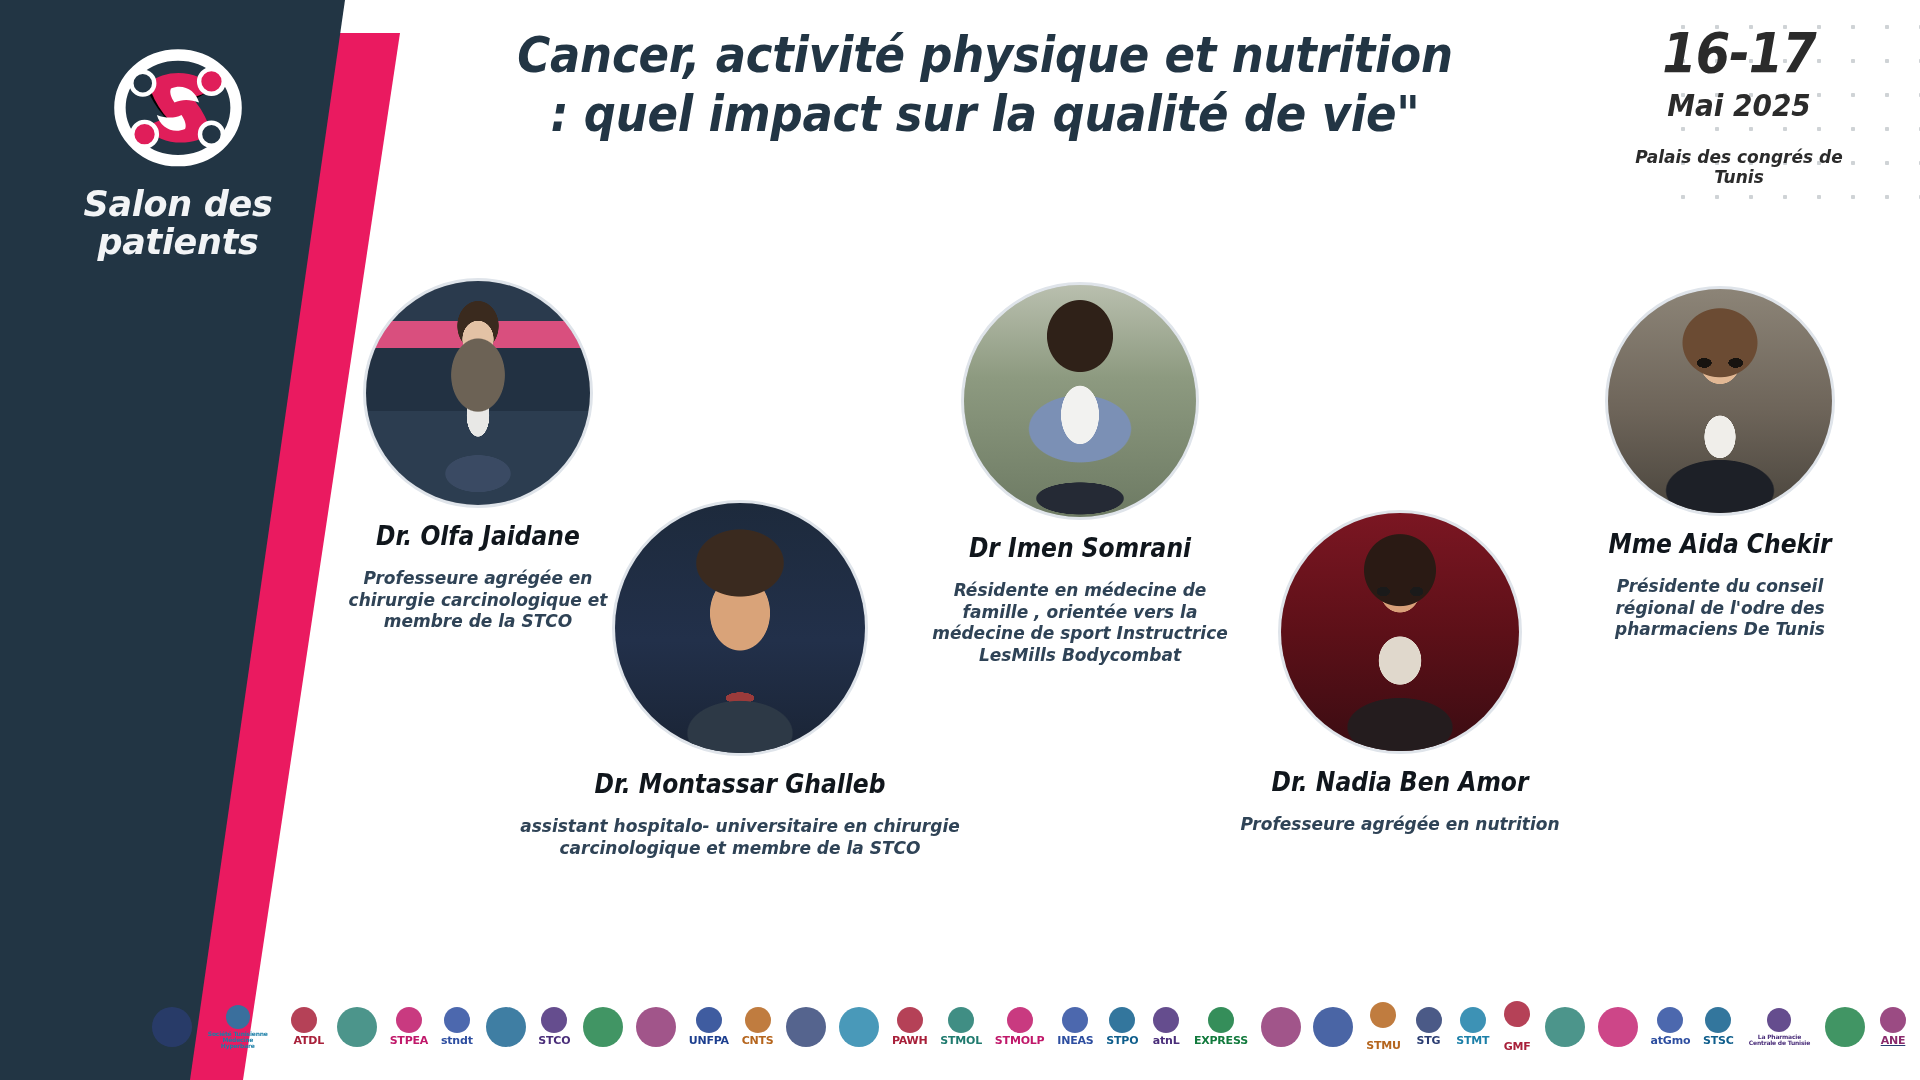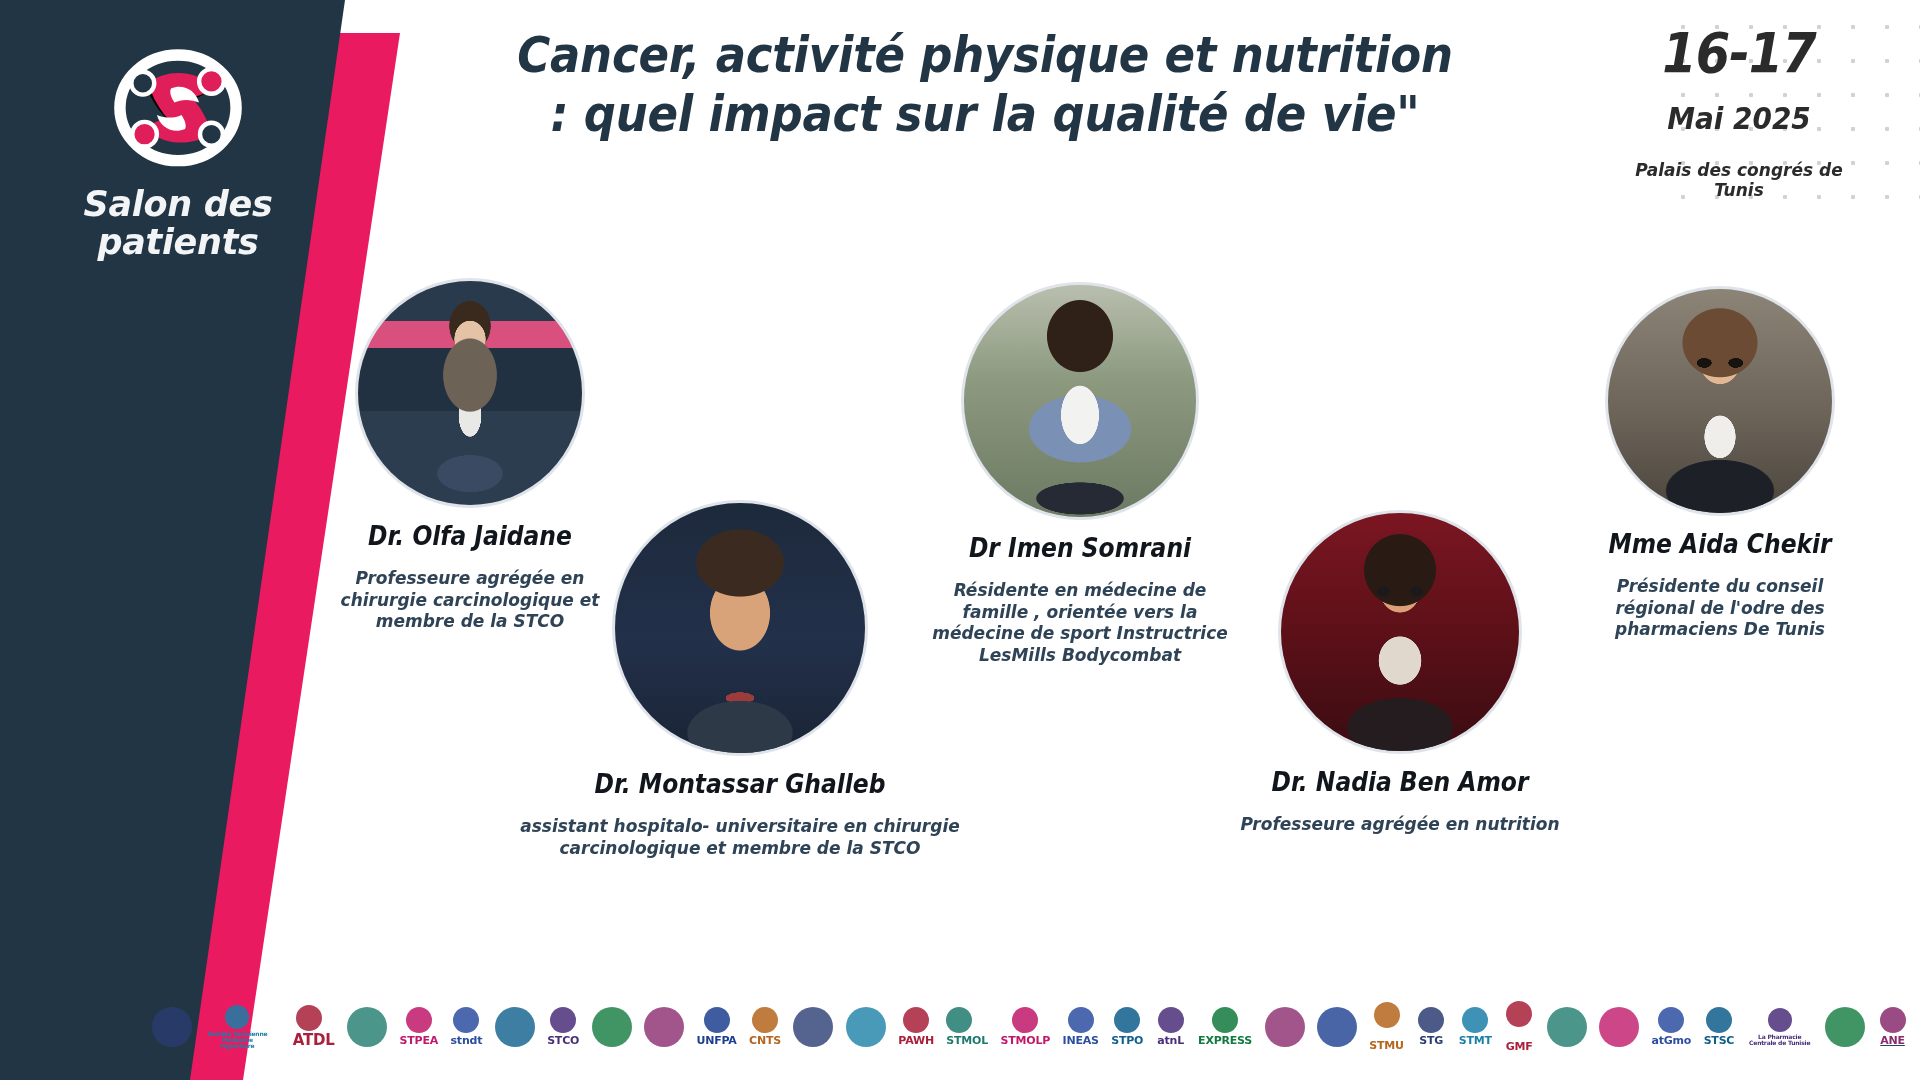--- a/index.html
+++ b/index.html
@@ -70,21 +70,21 @@
     z-index:4;text-align:center;color:#262626;
   }
   .date-days{
     font-family:"DejaVu Sans Condensed","Liberation Sans", sans-serif;
     font-weight:bold;font-style:italic;font-size:55px;line-height:1.0;
     letter-spacing:-1px;color:#2b2b2b;
   }
   .date-month{
     font-family:"DejaVu Sans Condensed","Liberation Sans", sans-serif;
     font-weight:bold;font-style:italic;font-size:31px;line-height:1.25;
-    margin-top:18px;color:#2b2b2b;
+    margin-top:5px;color:#2b2b2b;
   }
   .date-venue{
     font-family:"DejaVu Sans", sans-serif;
     font-weight:bold;font-style:italic;font-size:17px;line-height:1.22;
     margin-top:22px;color:#2b2b2b;
   }
 
   
   .speaker{position:absolute;z-index:4;text-align:center;}
   .portrait{
@@ -102,21 +102,21 @@
     margin-top:14px;white-space:nowrap;
   }
   .sp-role{
     color:#2f4356;
     font-family:"DejaVu Sans", sans-serif;
     font-weight:bold;font-style:italic;font-size:17px;line-height:1.28;
     margin-top:16px;
   }
 
   
-  #sp-jaidane { left:260px; top:278px;  width:420px; }
+  #sp-jaidane { left:268px; top:278px;  width:420px; }
   #sp-ghalleb { left:500px; top:500px;  width:480px; }
   #sp-somrani { left:880px; top:282px;  width:400px; }
   #sp-benamor { left:1155px;top:510px;  width:490px; }
   #sp-chekir  { left:1520px;top:286px;  width:400px; }
 
   #sp-jaidane .sp-role { padding:0 55px; }
   #sp-ghalleb .sp-role { padding:0 20px; }
   #sp-somrani .sp-role { padding:0 50px; }
   #sp-benamor .sp-role { padding:0 10px; }
   #sp-chekir  .sp-role { padding:0 75px; }
@@ -261,21 +261,21 @@
       </div>
       <div class="logo-chip">
         <span style="display:flex;flex-direction:column;align-items:center;gap:2px;max-width:66px;">
           <span style="width:24px;height:24px;border-radius:50%;background:#1b7fa8;opacity:.85;"></span>
           <span style="color:#1b7fa8;font-size:6px;line-height:1.05;">Société Tunisienne Médecine Hyperbare</span>
         </span>
       </div>
       <div class="logo-chip">
         <span style="display:flex;flex-direction:column;align-items:center;gap:2px;">
           <span style="width:26px;height:26px;border-radius:50%;background:#a8203a;opacity:.85;"></span>
-          <span style="color:#a8203a;font-size:15px;margin-left:10px;">ATDL</span>
+          <span style="color:#a8203a;font-size:11px;margin-left:10px;">ATDL</span>
         </span>
       </div>
       <div class="logo-chip">
         <span style="width:40px;height:40px;border-radius:50%;background:#1f7a6e;opacity:.8;display:block;"></span>
       </div>
       <div class="logo-chip">
         <span style="display:flex;flex-direction:column;align-items:center;gap:2px;">
           <span style="width:26px;height:26px;border-radius:50%;background:#c0186a;opacity:.85;"></span>
           <span style="color:#c0186a;font-size:11px;">STPEA</span>
         </span>
@@ -319,21 +319,21 @@
       <div class="logo-chip">
         <span style="width:40px;height:40px;border-radius:50%;background:#1b7fa8;opacity:.8;display:block;"></span>
       </div>
       <div class="logo-chip">
         <span style="display:flex;flex-direction:column;align-items:center;gap:2px;">
           <span style="width:26px;height:26px;border-radius:50%;background:#a8203a;opacity:.85;"></span>
           <span style="color:#a8203a;font-size:11px;">PAWH</span>
         </span>
       </div>
       <div class="logo-chip">
-        <span style="display:flex;flex-direction:column;align-items:flex-start;gap:2px;">
+        <span style="display:flex;flex-direction:column;align-items:center;gap:2px;">
           <span style="width:26px;height:26px;border-radius:50%;background:#1f7a6e;opacity:.85;"></span>
           <span style="color:#1f7a6e;font-size:11px;">STMOL</span>
         </span>
       </div>
       <div class="logo-chip">
         <span style="display:flex;flex-direction:column;align-items:center;gap:2px;">
           <span style="width:26px;height:26px;border-radius:50%;background:#c0186a;opacity:.85;"></span>
           <span style="color:#c0186a;font-size:11px;">STMOLP</span>
         </span>
       </div>

